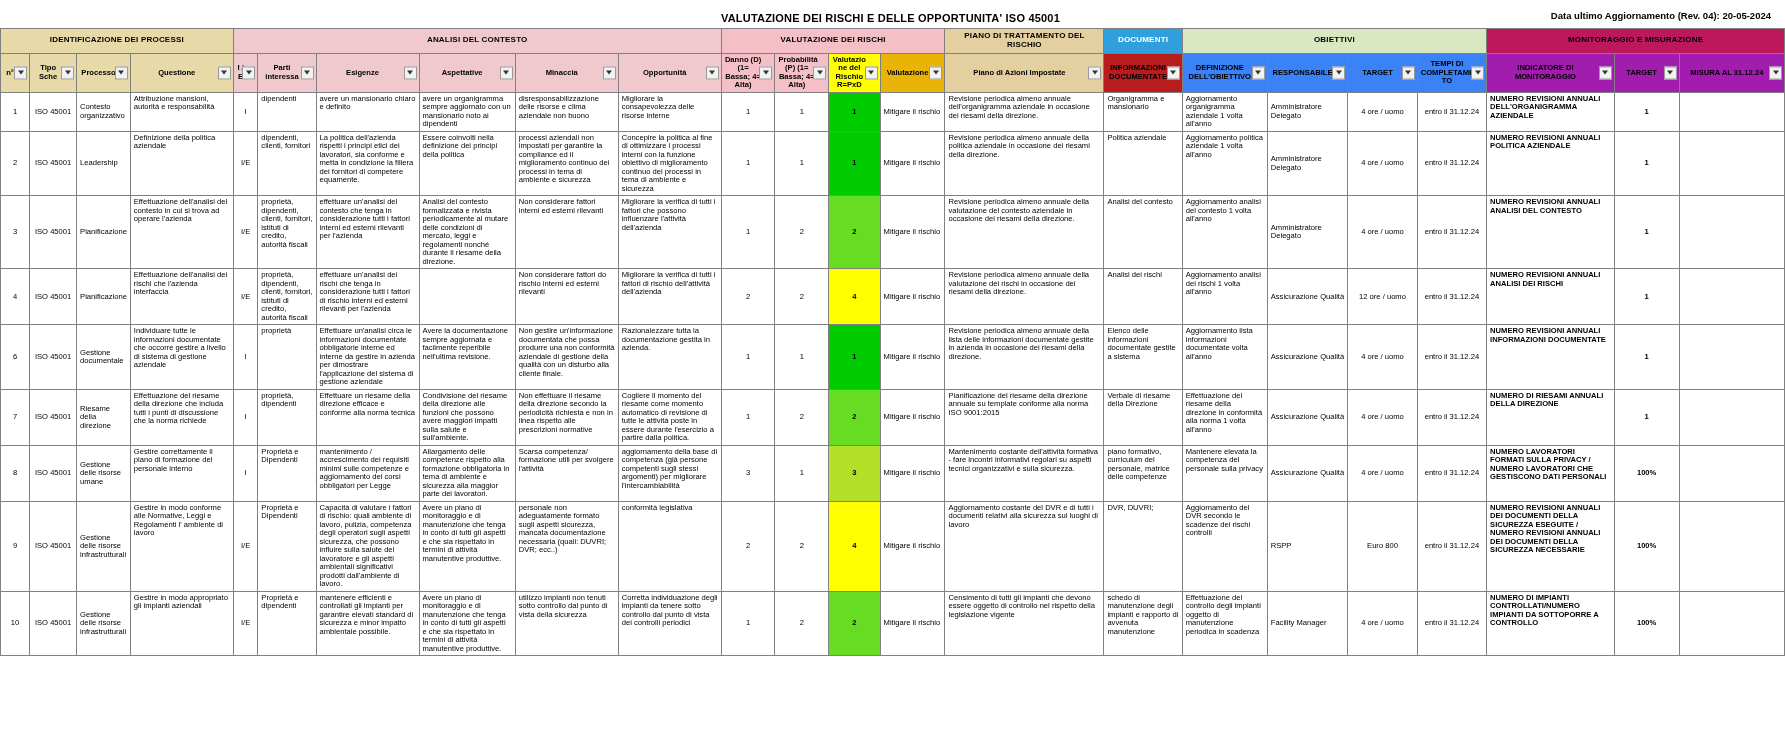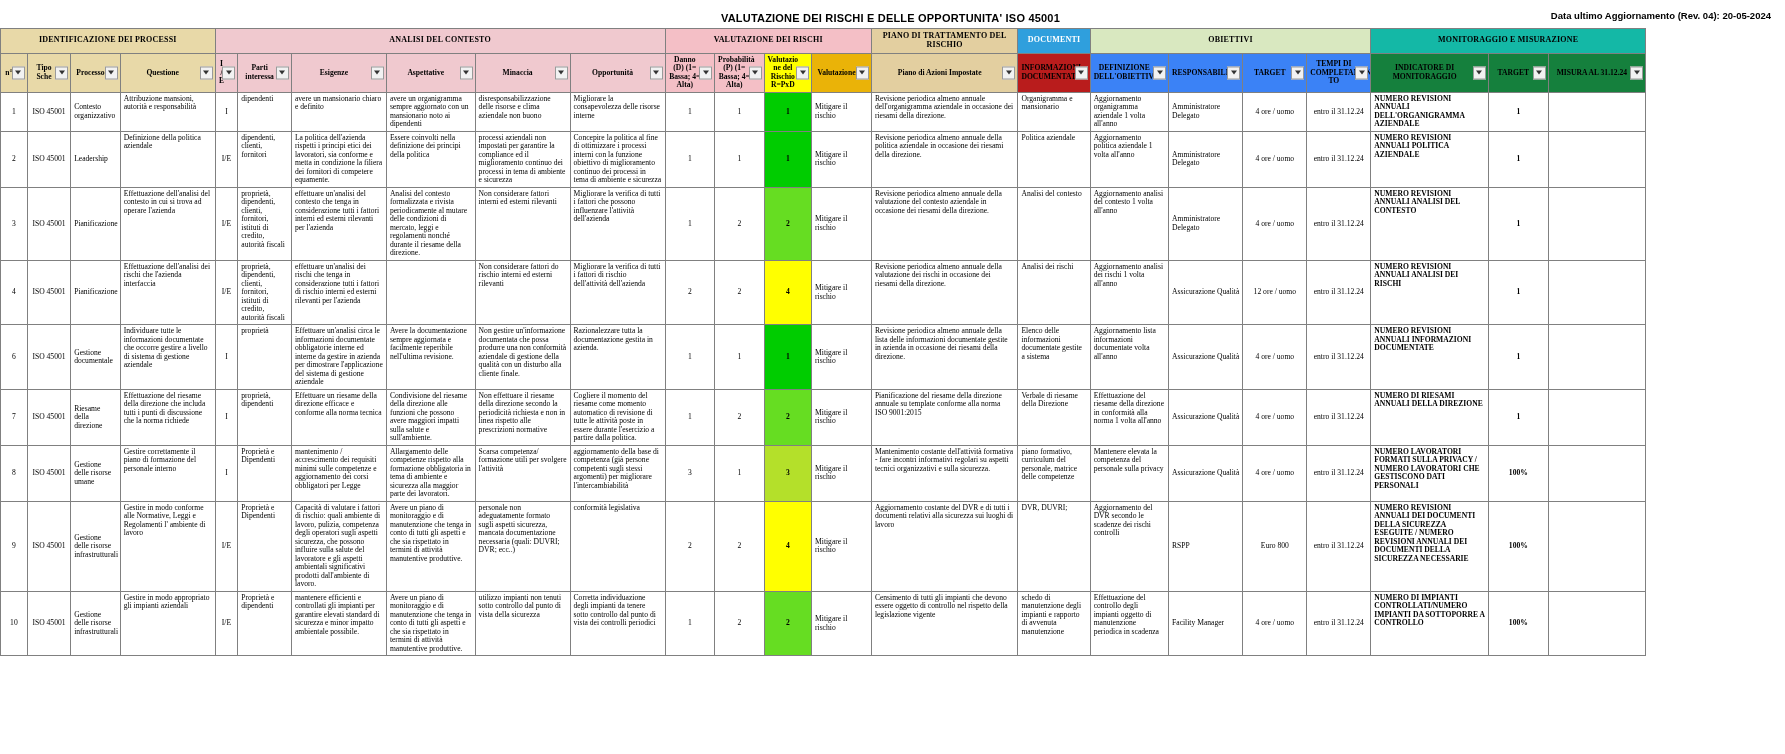--- a/index.html
+++ b/index.html
@@ -2,43 +2,43 @@
 <html><head>
 <meta charset="utf-8">
 <style>
   html,body{margin:0;padding:0;background:#ffffff;}
   body{font-family:"Liberation Sans", sans-serif;color:#000;}
   #sheet{width:1785px;min-height:754px;position:relative;background:#fff;}
   .title-bar{display:flex;align-items:flex-start;padding:6px 10px 4px 10px;}
   .title-spacer{width:300px;}
   .doc-title{flex:1;text-align:center;font-size:11px;font-weight:bold;letter-spacing:.2px;padding-top:6px;}
   .rev-box{width:300px;text-align:right;font-size:9.5px;font-weight:bold;line-height:1.25;padding-top:4px;padding-right:4px;}
-  table{border-collapse:collapse;table-layout:fixed;width:1646px;font-family:Liberation Serif, serif;}
+  table{border-collapse:collapse;table-layout:fixed;width:1785px;}
   td,th{border:1px solid #808080;vertical-align:top;padding:2px 3px;font-size:7.6px;line-height:1.12;overflow:hidden;}
   .grp{text-align:center;font-weight:bold;font-size:8px;letter-spacing:.2px;vertical-align:middle;padding:3px 2px;}
   .hdr{font-weight:bold;font-size:7.6px;vertical-align:middle;position:relative;padding-right:13px;}
   .hdr .fbtn{position:absolute;right:2px;top:50%;transform:translateY(-50%);width:11px;height:11px;border:1px solid #9a9a9a;background:#f2f2f2;display:flex;align-items:center;justify-content:center;}
   .hdr .fbtn span{display:block;width:0;height:0;border-left:3px solid transparent;border-right:3px solid transparent;border-top:4px solid #333;}
   .c-ident{background:#e8d9a8;}
   .c-ctx{background:#f0c9cf;}
   .c-val{background:#f4bfc6;}
   .c-pian{background:#e3cfa0;}
   .c-doc{background:#2f9fdd;color:#fff;}
   .c-ob{background:#d9e8c0;margin-left:45px;}
-  .c-mon{background:#14b8a6;}
+  .c-mon{background:#be185d;}
   .h-ident{background:#e8d9a8;}
   .h-ctx{background:#f0c9cf;}
   .h-danno{background:#f4bfc6;}
   .h-prob{background:#f4bfc6;}
   .h-rischio{background:#ffff00;}
   .h-valutazione{background:#eab308;}
   .h-pian{background:#e3cfa0;}
   .h-doc{background:#b91c1c;}
   .h-ob{background:#3b82f6;}
-  .h-mon{background:#15803d;}
+  .h-mon{background:#a21caf;}
   td.num{text-align:center;vertical-align:middle;}
   td.ctr{text-align:center;}
   td.mid{vertical-align:middle;}
   .risk{text-align:center;vertical-align:middle;font-weight:bold;}
   .r1{background:#00cc00;}
   .r2{background:#66dd22;}
   .r3{background:#b4e02a;}
   .r4{background:#ffff00;}
   .mon{font-weight:bold;background:#fff;}
   .tgt{text-align:center;vertical-align:middle;font-weight:bold;}

